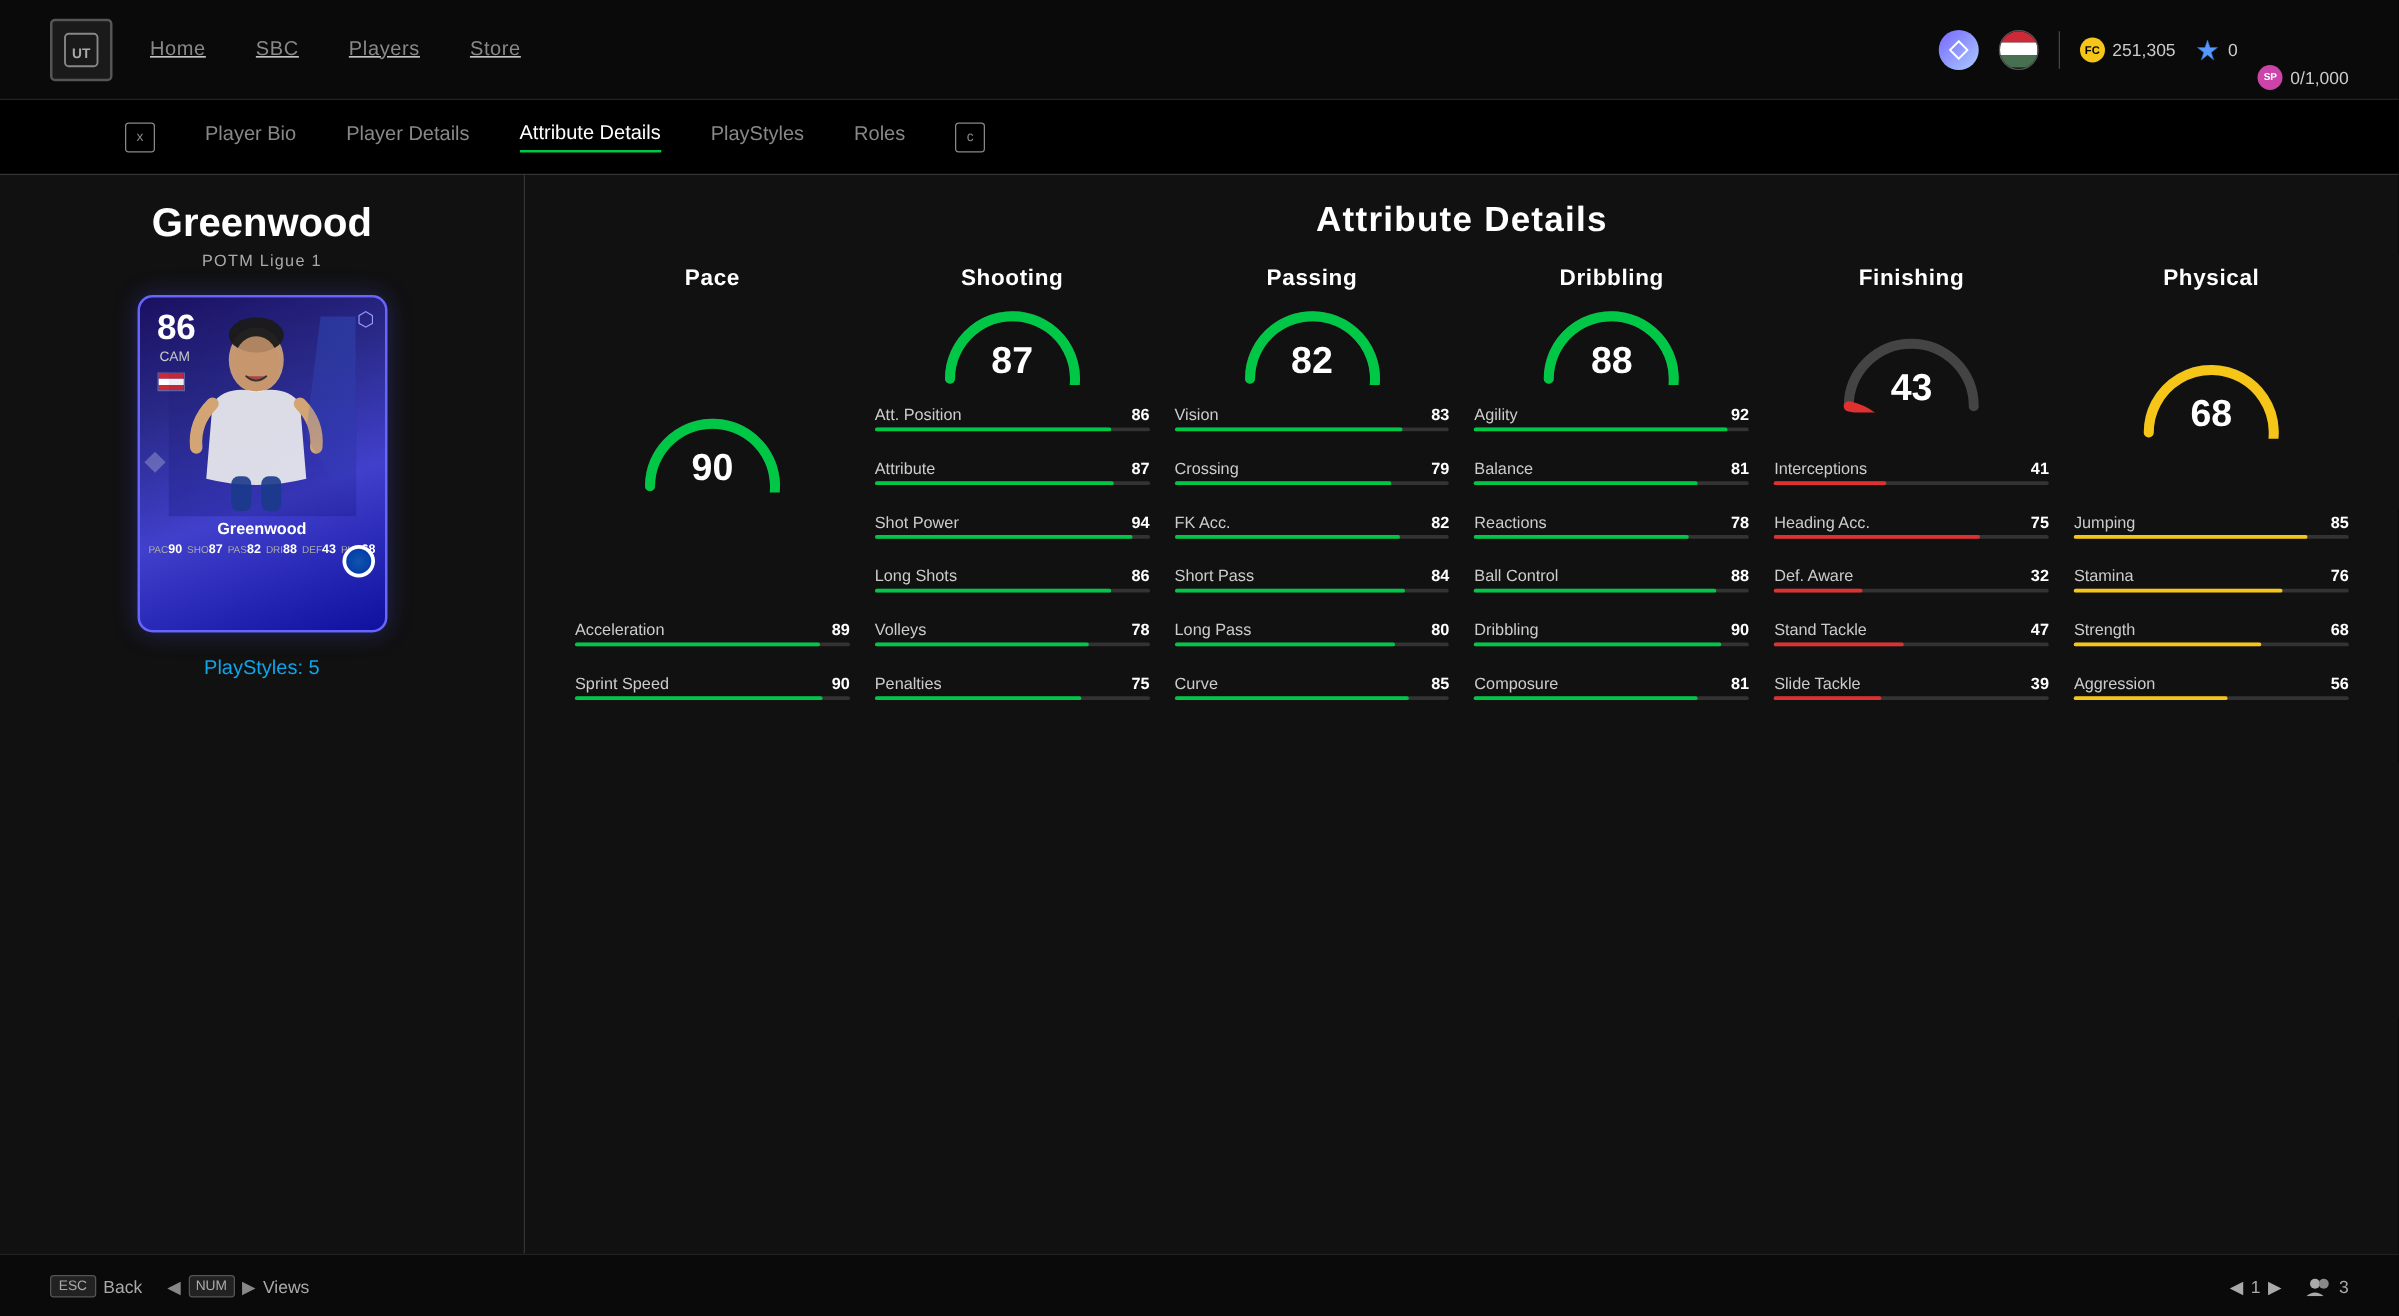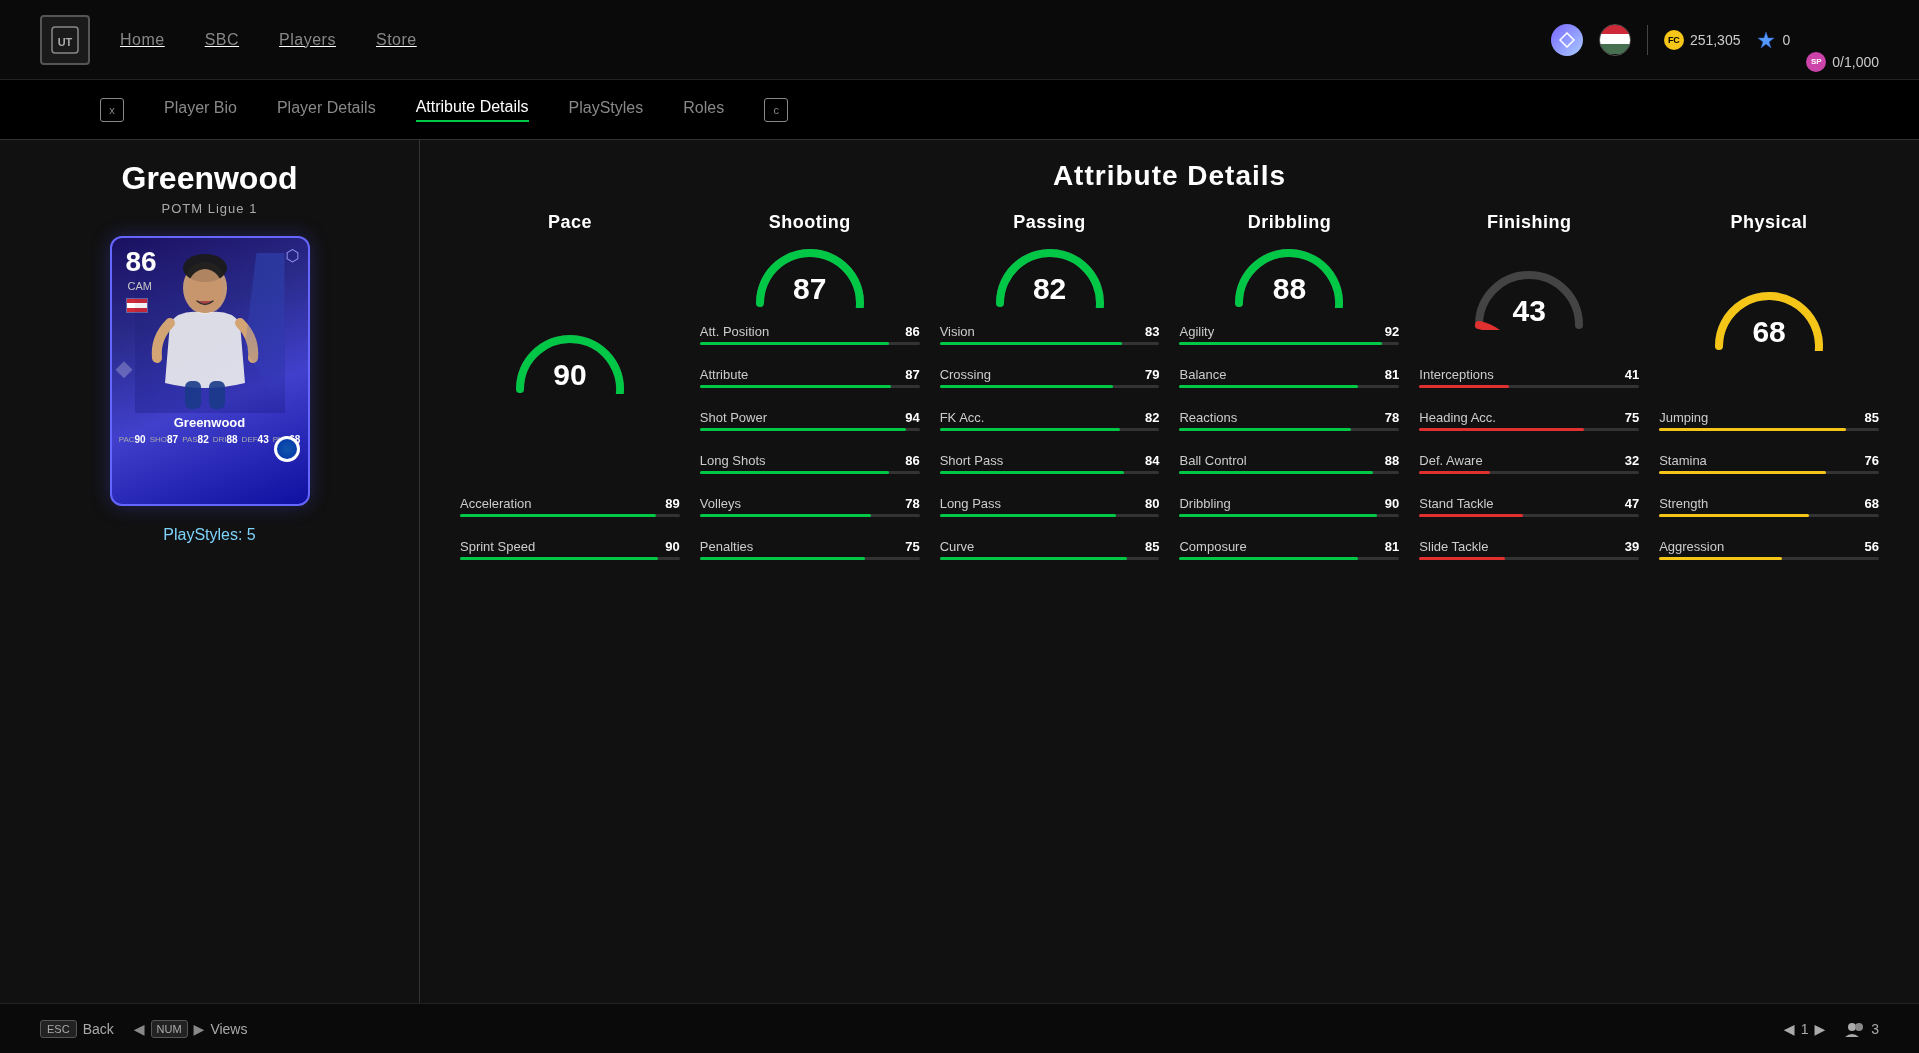--- a/index.html
+++ b/index.html
@@ -204,21 +204,21 @@
 
     .card-stat span:last-child {
       font-weight: bold;
       color: #fff;
       font-size: 10px;
     }
 
     .playstyles-label {
       margin-top: 20px;
       font-size: 16px;
-      color: #7dd3fc;
+      color: #0ea5e9;
     }
 
     
     .right-panel {
       flex: 1;
       background: #111;
       padding: 20px 40px;
       overflow-y: auto;
     }
 

